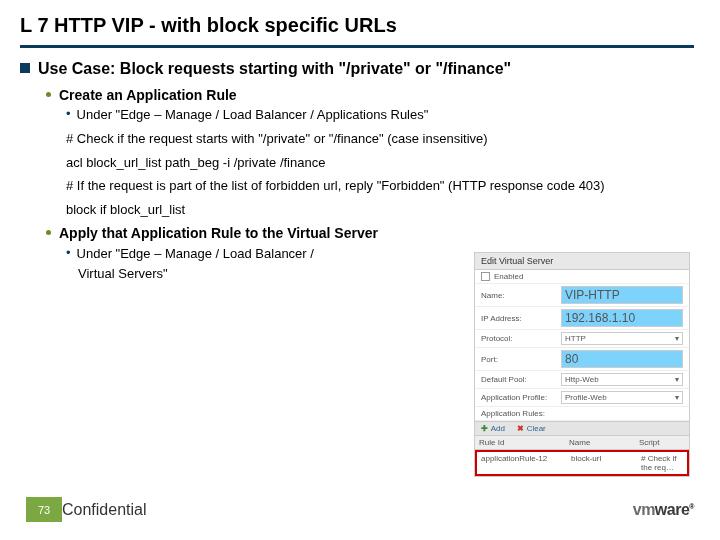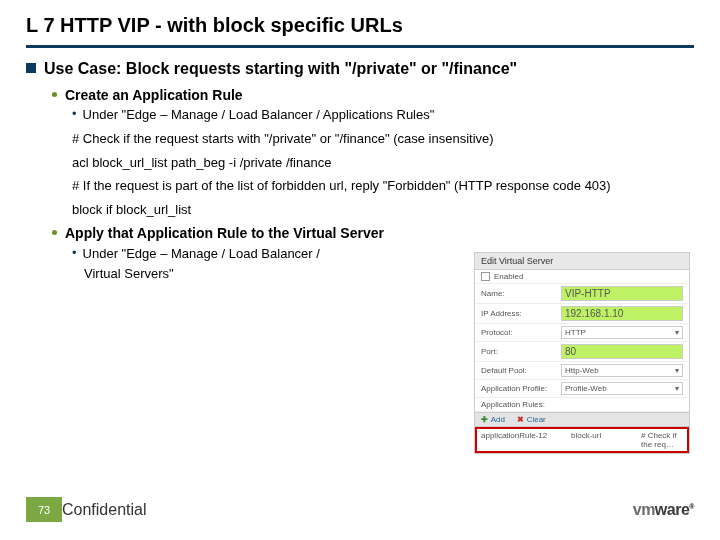--- a/index.html
+++ b/index.html
@@ -1,17 +1,17 @@
 <!DOCTYPE html>
 <html><head>
 <meta charset="utf-8">
 <style>
 *{box-sizing:border-box;margin:0;padding:0}
 body{width:720px;height:540px;background:#fff;font-family:Arial,Helvetica,sans-serif;position:relative;color:#000}
-.slide{padding:14px 26px 0 26px;position:relative;height:100%}
+.slide{padding:14px 26px 0 20px;position:relative;height:100%}
 .title{font-size:20px;font-weight:bold;padding-bottom:6px}
 .rule{height:3px;background:#0a3a5c;margin-top:2px}
 .content{margin-top:10px;font-size:13px;line-height:1.35}
 .l1{display:flex;margin-top:7px;font-weight:bold;font-size:16px}
 .sq{width:10px;height:10px;background:#0a3a5c;margin:5px 8px 0 0;flex-shrink:0}
 .l2{display:flex;margin:6px 0 2px 26px;font-weight:bold;font-size:14px}
 .dot1{width:5px;height:5px;border-radius:50%;background:#6b8e23;margin:6px 8px 0 0;flex-shrink:0}
 .l3{display:flex;margin:2px 0 2px 46px;font-size:13px}
 .dot2{color:#0a3a5c;margin-right:6px;line-height:1.2}
 .code{font-family:Liberation Sans, sans-serif;font-size:13px;margin:6px 0 6px 46px;line-height:1.35}
@@ -19,21 +19,21 @@
 .pgbox{width:36px;height:25px;background:#7ba843;color:#fff;font-size:11px;display:flex;align-items:center;justify-content:center;margin-left:26px}
 .conf{flex:1;text-align:left;font-size:16px;color:#333}
 .logo{margin-right:26px;font-size:16px;font-weight:bold;letter-spacing:-0.5px}
 .logo .vm{color:#6c6c6c}
 .logo .ware{color:#3a3a3a}
 .panel{position:absolute;right:30px;top:252px;width:216px;background:#fff;border:1px solid #ccc;font-size:8px;color:#555}
 .panel-hd{background:#e8e8e8;padding:3px 6px;font-size:9px;color:#333;border-bottom:1px solid #ccc}
 .prow{display:flex;align-items:center;padding:2px 6px;border-bottom:1px solid #eee}
 .plbl{width:80px;color:#555}
 .pval{flex:1}
-.pinput{border:1px solid #ccc;padding:1px 3px;width:100%;font-size:10px;background:#bef264}
+.pinput{border:1px solid #ccc;padding:1px 3px;width:100%;font-size:12px;background:#7dd3fc}
 .psel{border:1px solid #ccc;padding:1px 3px;width:100%;font-size:8px;background:#fff;position:relative}
 .psel:after{content:"▾";position:absolute;right:3px;top:1px;color:#666}
 .tbar{display:flex;background:#e4e4e4;border-top:1px solid #ccc;border-bottom:1px solid #ccc}
 .tbtn{padding:2px 6px;color:#2a6496;display:flex;align-items:center;gap:3px}
 .thdr{display:flex;background:#eee;border-bottom:1px solid #ccc}
 .thdr>div,.trow>div{padding:2px 4px}
 .c1{width:90px}.c2{width:70px}.c3{flex:1}
 .trow{display:flex;border:2px solid #cc0000}
 .plus{color:#3a8a3a;font-weight:bold}
 .xx{color:#cc3333;font-weight:bold}
@@ -126,20 +126,25 @@
     <div class="tbar">
       <div class="tbtn">
           <span class="plus">✚</span>
           <span>Add</span>
         </div>
       <div class="tbtn">
           <span class="xx">✖</span>
           <span>Clear</span>
         </div>
     </div>
+    <div class="thdr">
+      <div class="c1">Rule Id</div>
+      <div class="c2">Name</div>
+      <div class="c3">Script</div>
+    </div>
     <div class="trow">
       <div class="c1">applicationRule-12</div>
       <div class="c2">block-url</div>
       <div class="c3"># Check if the req…</div>
     </div>
   </div>
 
   <div class="footer">
     <div class="pgbox">73</div>
     <div class="conf">Confidential</div>

